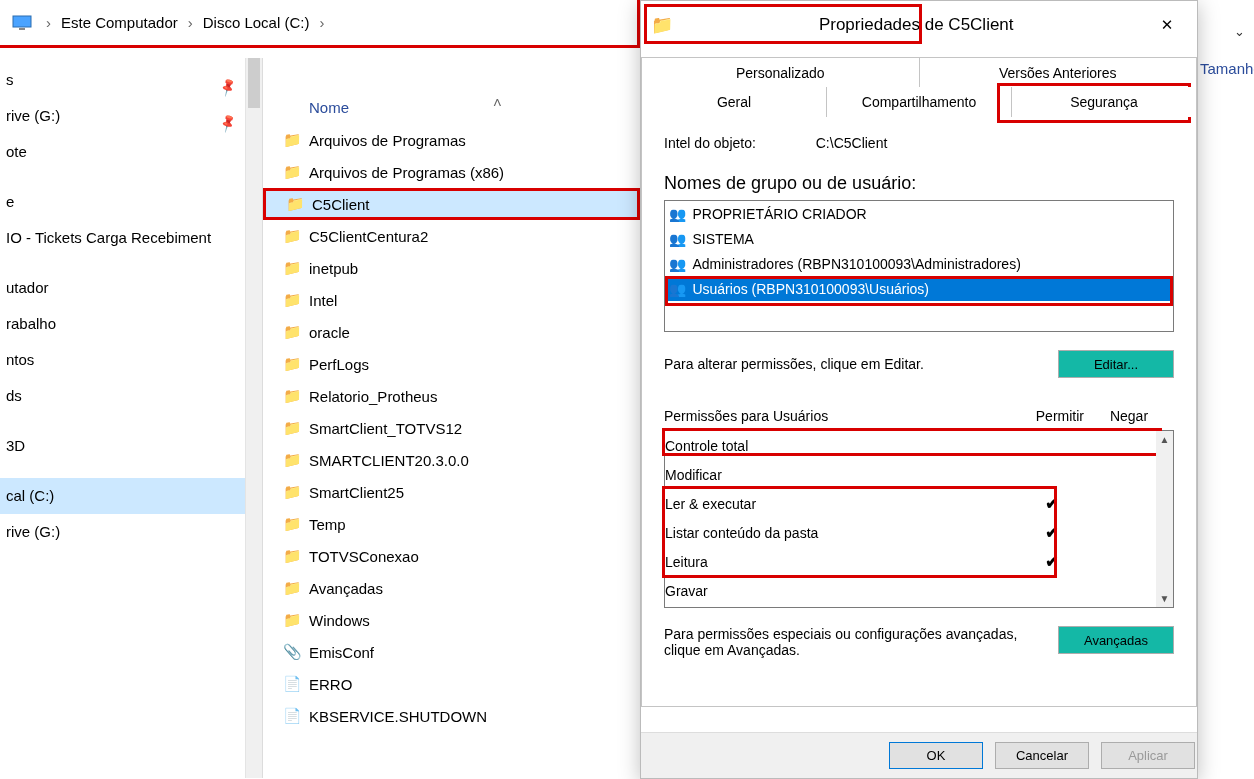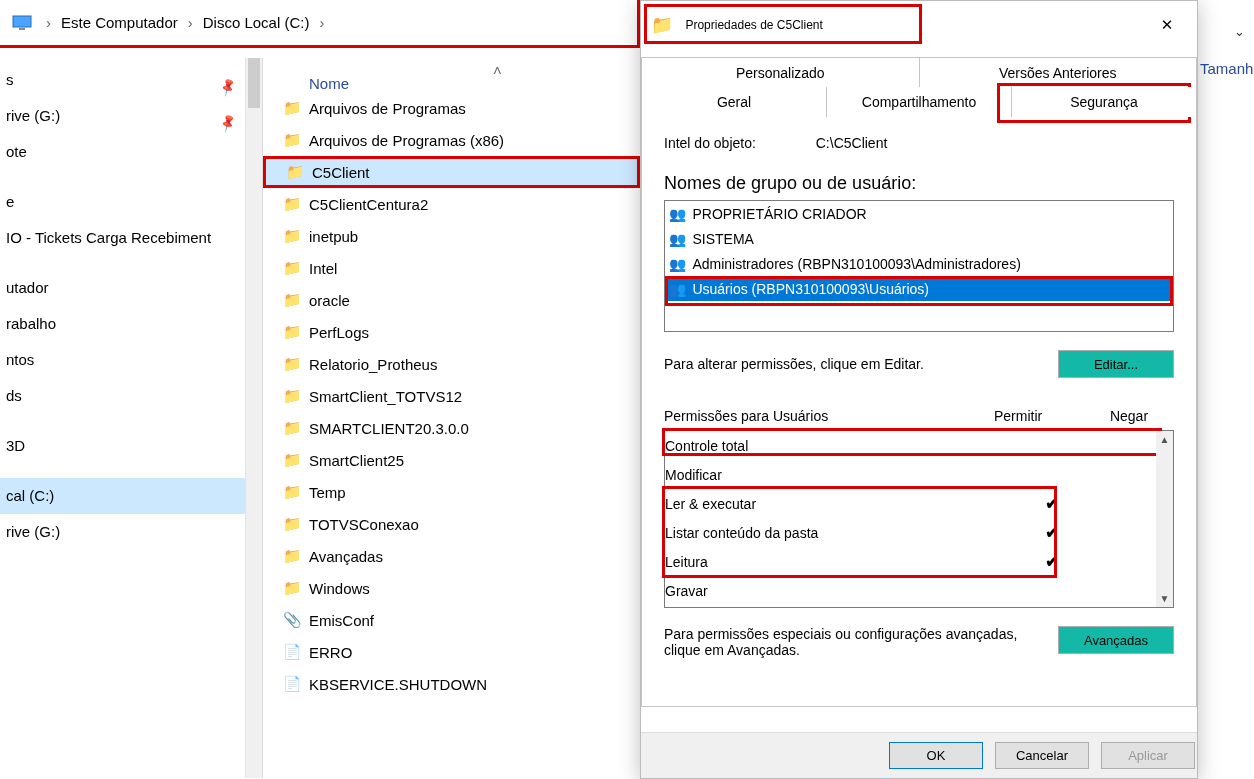--- a/index.html
+++ b/index.html
@@ -60,24 +60,25 @@
     .tree-item.spacer { height: 14px; }
     .tree-item.selected { background: #cce8ff; }
     
     .filelist {
       position: absolute;
       left: 263px; top: 58px;
       width: 377px;
       height: 720px;
     }
     .colhdr {
-      display: flex; align-items: flex-end;
+      display: flex; align-items: center;
       height: 34px; color: #2b4c9b; font-size: 15px;
       padding-left: 46px;
       position: relative;
+      margin-top: 32px;
     }
     .colhdr .sort { position:absolute; left:230px; top:4px; color:#666;}
     .row {
       display: flex; align-items: center;
       height: 32px; padding-left: 20px;
       font-size: 15px;
     }
     .row .icon { width:26px; text-align:left; }
     .row .fldr{ color:#ffcc4d; }
     .row.selected { background:#cce8ff; }
@@ -97,21 +98,21 @@
       height: 779px;
       background: #fff;
       border: 1px solid #bbb;
       box-shadow: 0 4px 20px rgba(0,0,0,0.25);
     }
     .titlebar {
       height: 48px; display: flex; align-items: center;
       padding: 0 10px;
     }
     .titlebar .fldricon{ color:#ffcc4d; font-size:18px; margin-right:12px;}
-    .titlebar .title { font-size: 12px; flex:1; }
+    .titlebar .title { font-size: 17px; flex:1;text-align:center; }
     .titlebar .closebtn { width:40px; text-align:center; font-size:15px; }
     .titlered { position:absolute; left:3px; top:3px; width:278px; height:40px; border:3px solid #d80000; pointer-events:none;}
     .tabs { margin-top:8px; }
     .tabrow { display:flex; height:30px; }
     .tab {
       flex:1; border:1px solid #c4c4c4; border-bottom:none;
       display:flex; align-items:center; justify-content:center;
       font-size:14px; background:#fff;
     }
     .tab + .tab { border-left:none; }
@@ -139,21 +140,21 @@
     .editrow { display:flex; align-items:center; margin-top:18px; font-size:14px;}
     .editrow .txt{flex:1;}
     .btn {
       min-width:116px; height:28px;
       background:#14b8a6; border:1px solid #adadad;
       font-size:13px; cursor:default;
       display:flex; align-items:center; justify-content:center;
     }
     .permhdr { display:flex; font-size:14px; margin-top:30px; margin-bottom:6px;}
     .permhdr .c1{flex:1;}
-    .permhdr .c2{width:90px; text-align:left;}
+    .permhdr .c2{width:90px; text-align:right;}
     .permhdr .c3{width:90px; text-align:center;}
     .permbox {
       border:1px solid #7a7a7a; height:178px; position:relative;
     }
     .permrow { height:29px; display:flex; align-items:center; font-size:14px; }
     .permrow .c1{flex:1;}
     .permrow .c2{width:90px; text-align:center;}
     .permrow .c3{width:76px; text-align:center;}
     .chk{ font-size:16px; font-weight:bold;}
     .perm-red1{ position:absolute; left:-3px; top:-3px; width:500px; height:28px; border:3px solid #d80000; pointer-events:none;}

